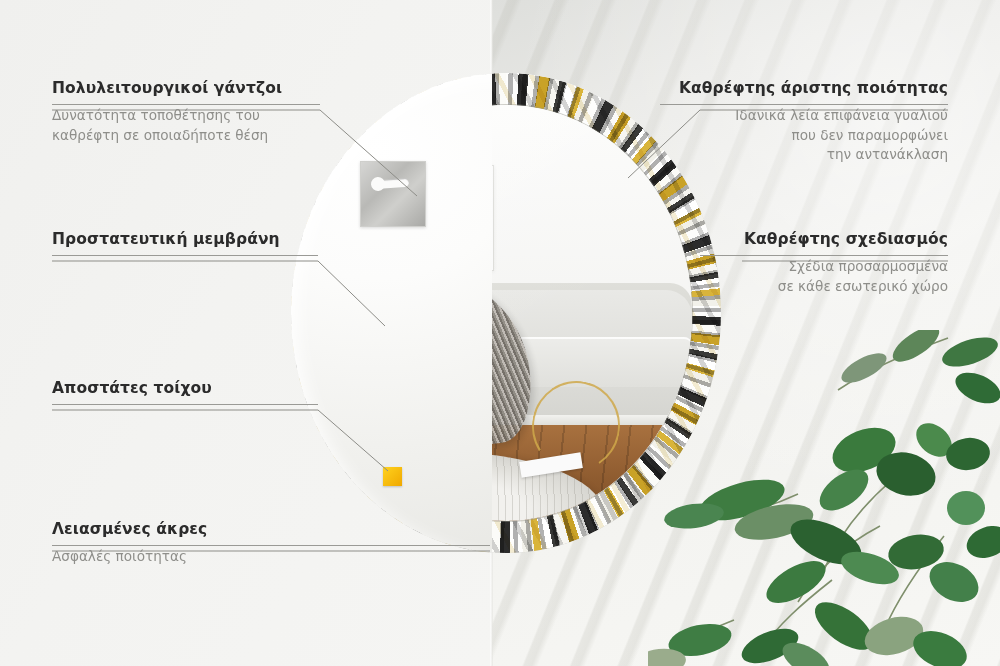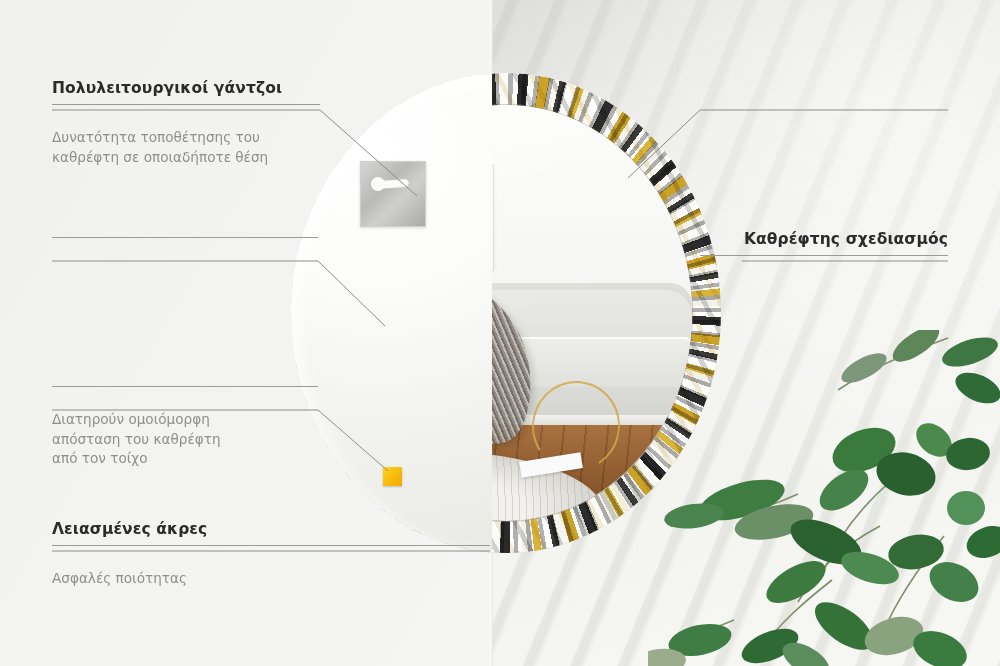--- a/index.html
+++ b/index.html
@@ -132,21 +132,21 @@
   .hanger-slot:after{content:"";position:absolute;left:-4px;top:-3px;width:14px;height:14px;
     background:#fbfbfa;border-radius:50%;}
   .spacer{position:absolute;left:92px;top:394px;width:19px;height:19px;
     background:linear-gradient(135deg,#ffd21e,#f0a800);
     box-shadow:0 1px 2px rgba(0,0,0,.2);}
 
   
   .callout{position:absolute;}
   .c-title{font-weight:bold;font-size:15.5px;color:#2b2b2b;letter-spacing:.1px;white-space:nowrap;}
   .c-rule{height:1px;background:#9a9a96;margin-top:7px;}
-  .c-desc{margin-top:23px;font-size:13.6px;line-height:1.45;color:#8e8e8a;}
+  .c-desc{margin-top:1px;font-size:13.6px;line-height:1.45;color:#8e8e8a;}
   .right .c-title,.right .c-desc{text-align:right;}
 
   
   #lines{position:absolute;left:0;top:0;width:1000px;height:666px;pointer-events:none;}
 
   
   #leaves{position:absolute;left:648px;top:330px;width:360px;height:340px;}
 </style>
 </head>
 <body>
@@ -214,38 +214,45 @@
     <polyline points="948,261 742,261" fill="none" stroke="#8d8d88" stroke-width="1"></polyline>
   </svg>
 
   <div class="callout left" style="left:52px;top:79px;width:268px;">
     <div class="c-title">Πολυλειτουργικοί γάντζοι</div>
     <div class="c-rule"></div>
     <div class="c-desc">Δυνατότητα τοποθέτησης του<br>καθρέφτη σε οποιαδήποτε θέση</div>
   </div>
 
   <div class="callout left" style="left:52px;top:230px;width:266px;">
+    <div class="c-title">Προστατευτική μεμβράνη</div>
     <div class="c-rule"></div>
   </div>
 
   <div class="callout left" style="left:52px;top:379px;width:266px;">
-    <div class="c-rule"></div>
-    <div class="c-desc">Διατηρούν ομοιόμορφη<br>απόσταση του καθρέφτη<br>από τον τοίχο</div>
+    <div class="c-title">Αποστάτες τοίχου</div>
+    <div class="c-rule"></div>
   </div>
 
   <div class="callout left" style="left:52px;top:520px;width:438px;">
     <div class="c-title">Λειασμένες άκρες</div>
     <div class="c-rule"></div>
     <div class="c-desc">Ασφαλές ποιότητας</div>
   </div>
 
+  <div class="callout right" style="left:660px;top:79px;width:288px;">
+    <div class="c-title">Καθρέφτης άριστης ποιότητας</div>
+    <div class="c-rule"></div>
+    <div class="c-desc">Ιδανικά λεία επιφάνεια γυαλιού<br>που δεν παραμορφώνει<br>την αντανάκλαση</div>
+  </div>
 
   <div class="callout right" style="left:700px;top:230px;width:248px;">
     <div class="c-title">Καθρέφτης σχεδιασμός</div>
     <div class="c-rule"></div>
+    <div class="c-desc">Σχέδια προσαρμοσμένα<br>σε κάθε εσωτερικό χώρο</div>
   </div>
 
   <div id="leaves">
     <svg viewBox="0 0 360 340" width="360" height="340">
       <g stroke="#7f8f6c" stroke-width="1.6" fill="none">
         <path d="M300 8 C250 26 214 44 190 60"></path>
         <path d="M244 150 C214 176 190 206 176 240"></path>
         <path d="M150 164 C120 178 86 188 44 192"></path>
         <path d="M232 196 C198 214 168 240 150 272"></path>
         <path d="M296 206 C272 236 250 268 236 300"></path>

